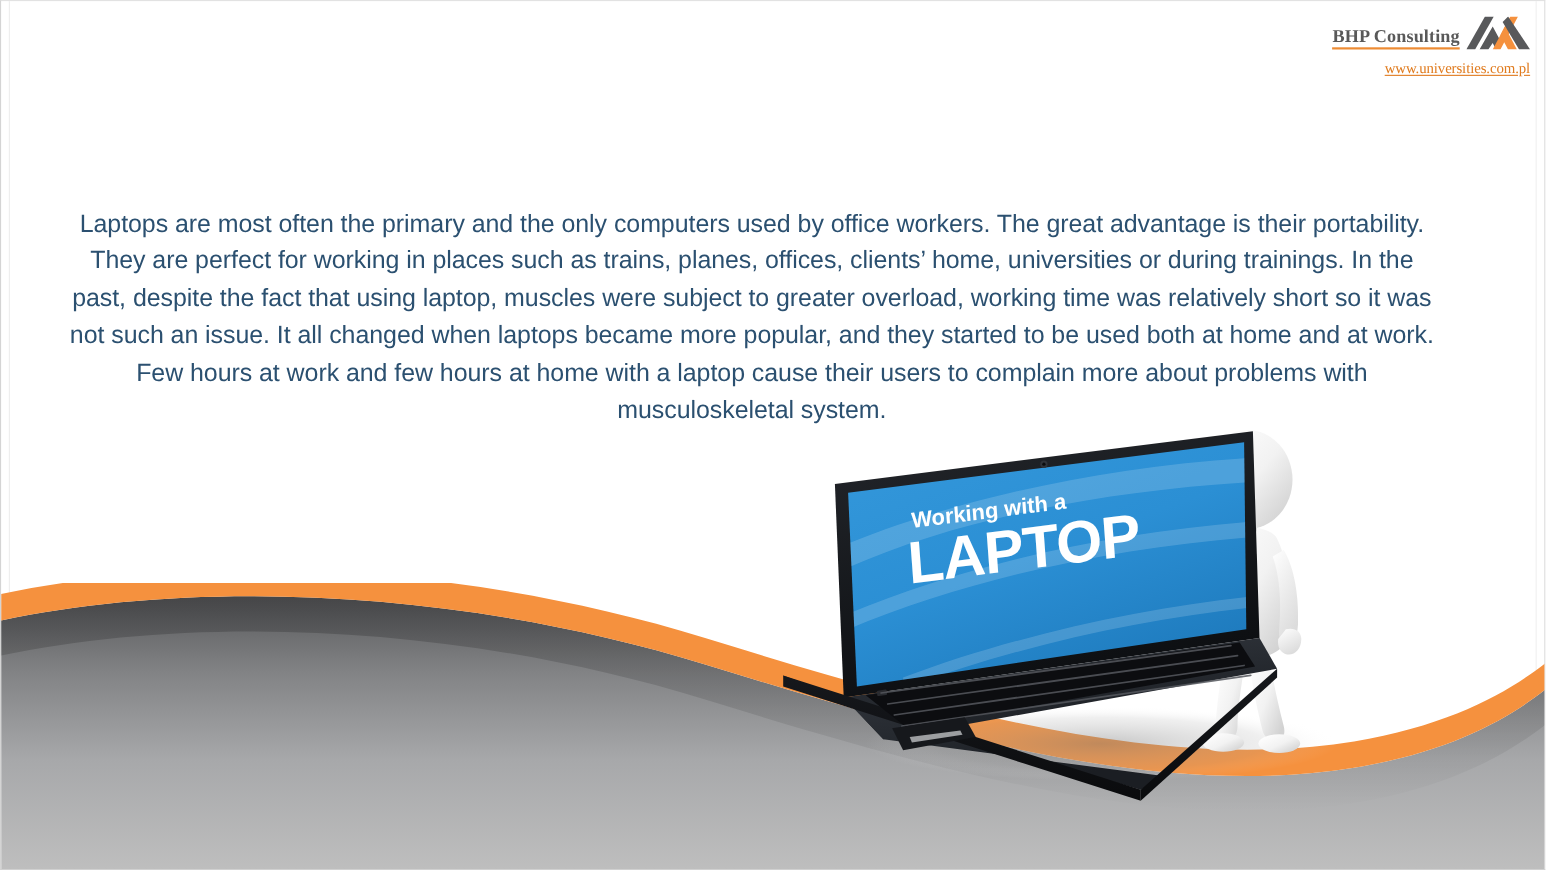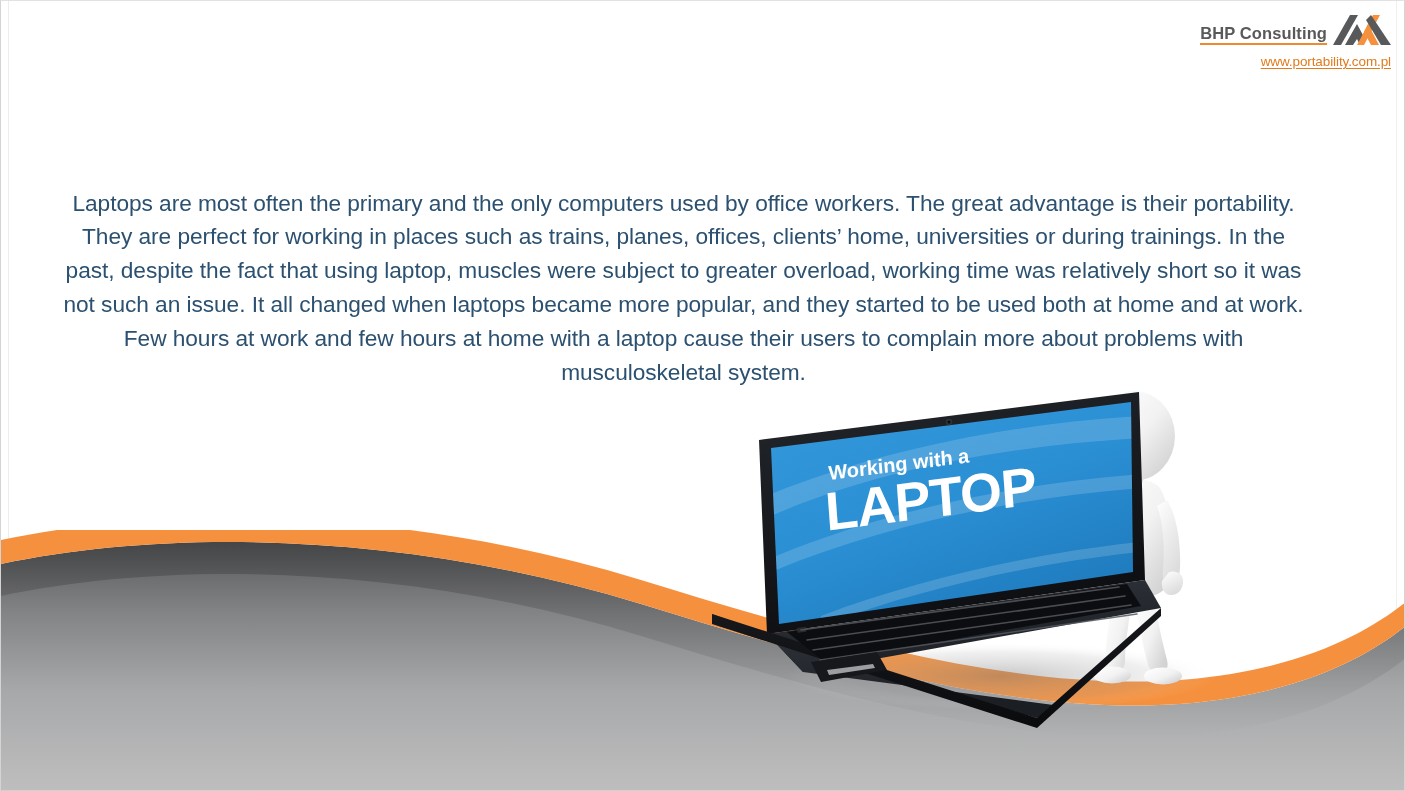--- a/index.html
+++ b/index.html
@@ -48,20 +48,21 @@
   }
   .wave-layer svg { display: block; width: 100%; height: 100%; }
 
   
   .logo-block {
     position: absolute;
     top: 14px;
     right: 13px;
     text-align: right;
     line-height: 1;
+    font-family: Liberation Serif, serif;
   }
   .logo-row {
     display: flex;
     align-items: flex-end;
     justify-content: flex-end;
     gap: 6px;
   }
   .logo-wordmark {
     font-size: 16.5px;
     font-weight: bold;
@@ -155,21 +156,21 @@
     <div class="logo-row">
       <span class="logo-wordmark">BHP Consulting</span>
       <svg class="logo-mark" viewBox="0 0 58 30" xmlns="http://www.w3.org/2000/svg">
         <polygon points="0,30 17,0 25,0 8,30" fill="#58595B"></polygon>
         <polygon points="12,30 24,9 31,22 27,30 24,24 20,30" fill="#58595B"></polygon>
         <polygon points="24,30 40,0 47,0 31,30" fill="#F5913E"></polygon>
         <polygon points="38,0 58,30 48,30 33,5" fill="#58595B"></polygon>
         <polygon points="35,9 46,30 38,30 31,17" fill="#F5913E"></polygon>
       </svg>
     </div>
-    <div class="logo-url">www.portability.com.pl</div>
+    <div class="logo-url">www.universities.com.pl</div>
   </div>
 
   <p class="body-copy">Laptops are most often the primary and the only computers used by office workers. The great advantage is their portability. They are perfect for working in places such as trains, planes, offices, clients’ home, universities or during trainings. In the past, despite the fact that using laptop, muscles were subject to greater overload, working time was relatively short so it was not such an issue. It all changed when laptops became more popular, and they started to be used both at home and at work. Few hours at work and few hours at home with a laptop cause their users to complain more about problems with musculoskeletal system.</p>
 
   <div class="illustration">
     <svg viewBox="0 0 540 360" xmlns="http://www.w3.org/2000/svg">
       <defs>
         <linearGradient id="screenGrad" x1="0" y1="0" x2="0.6" y2="1">
           <stop offset="0%" stop-color="#3498DB"></stop>
           <stop offset="55%" stop-color="#2B8FD4"></stop>

